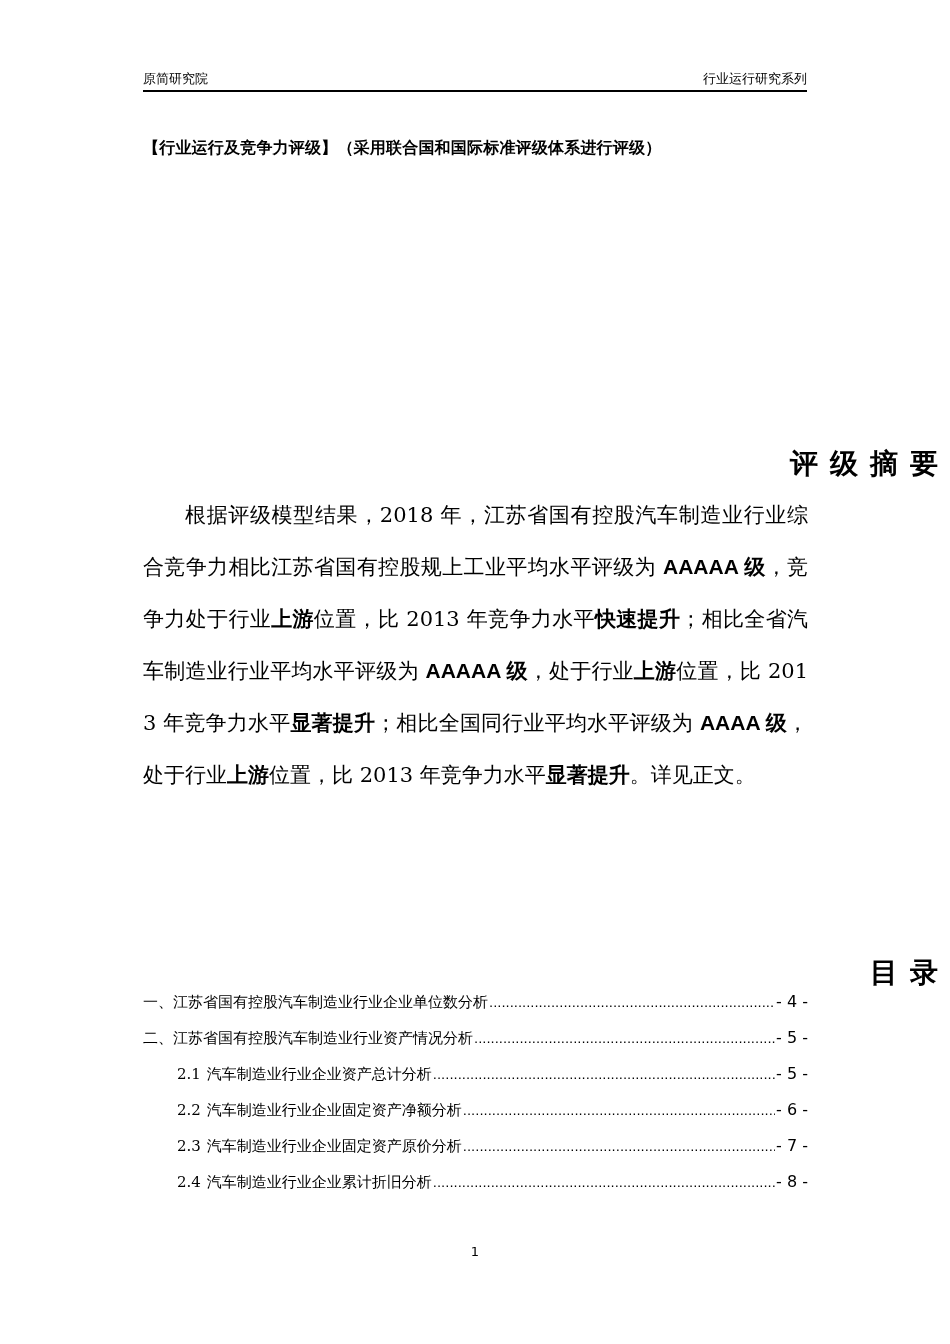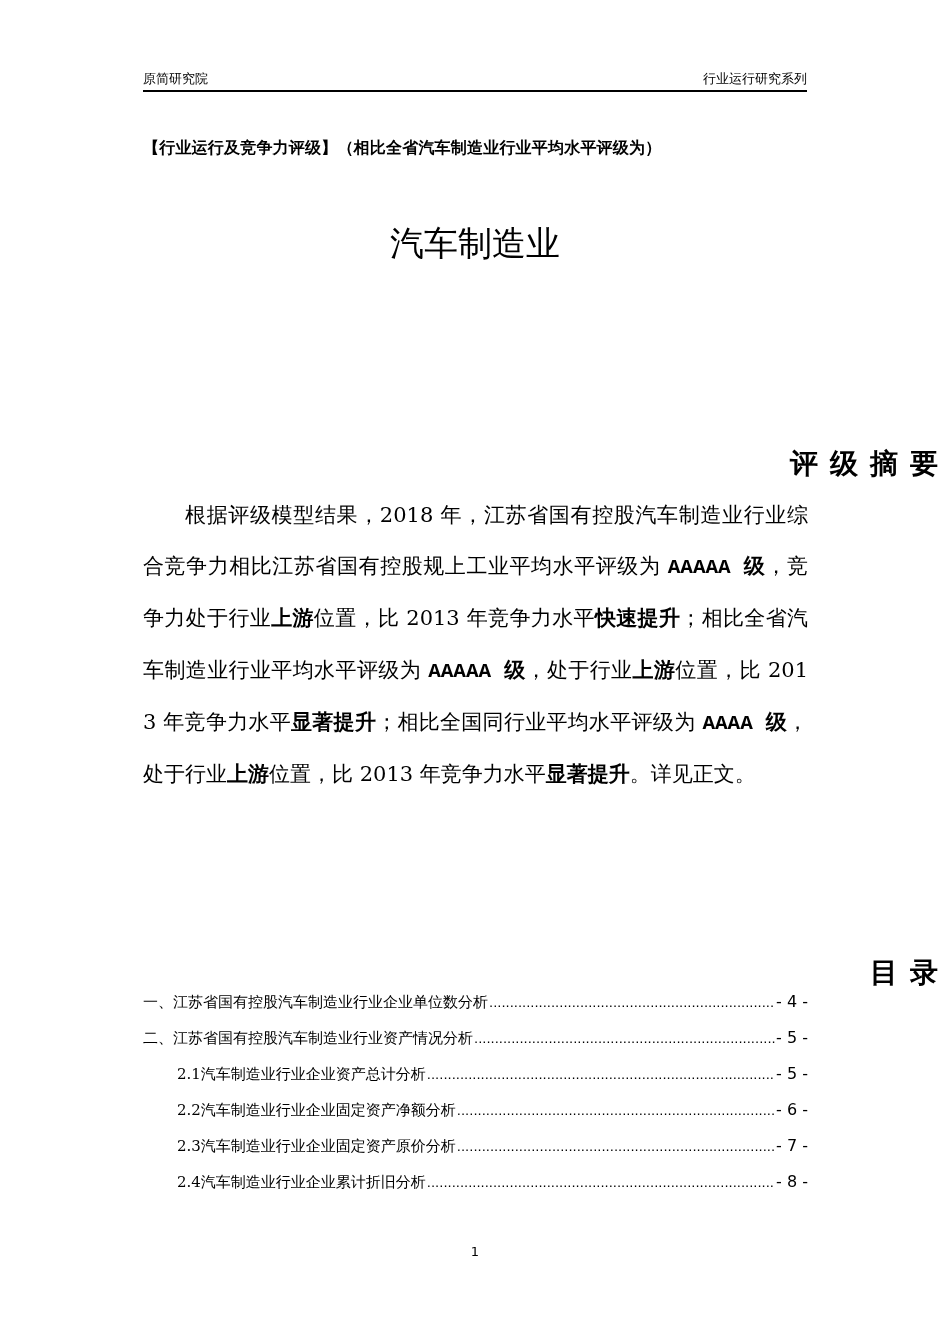--- a/index.html
+++ b/index.html
@@ -70,21 +70,21 @@
       top: 490px;
       font-family: "DejaVu Serif", "Liberation Serif", serif;
       font-size: 21px;
       line-height: 51px;
       text-align: justify;
       text-indent: 42px;
       word-break: break-all;
     }
     .summary b {
       font-weight: bold;
-      font-family: Liberation Mono, monospace;
+      font-family: Liberation Sans, sans-serif;
     }
     .toc {
       position: absolute;
       left: 143px;
       width: 665px;
       top: 988px;
       font-family: "DejaVu Sans", "Liberation Sans", sans-serif;
       font-size: 15px;
     }
     .toc-row {
@@ -92,20 +92,21 @@
       align-items: flex-start;
       height: 36px;
       line-height: 28px;
       white-space: nowrap;
     }
     .toc-row.sub {
       padding-left: 34px;
     }
     .toc-num {
       font-family: "DejaVu Serif", "Liberation Serif", serif;
+      margin-right: 6px;
     }
     .toc-leader {
       flex: 1;
       overflow: hidden;
       margin: 0 1px;
       color: #000;
       letter-spacing: 0px;
     }
     .toc-leader::before {
       content: "........................................................................................................................................................................................................";
@@ -125,24 +126,23 @@
     }
   </style>
 </head>
 <body>
 
 <div class="page-header">
   <span>原简研究院</span>
   <span>行业运行研究系列</span>
 </div>
 
-<div class="rating-tag">【行业运行及竞争力评级】（相比全省汽车制造业行业平均水平评级为）</div>
+<div class="rating-tag">【行业运行及竞争力评级】（采用联合国和国际标准评级体系进行评级）</div>
 
 <div class="title-block">
-  <div class="title-line">汽车制造业</div>
 </div>
 
 <div class="section-heading" style="top:445px;">评级摘要</div>
 
 <div class="summary" id="summary"><span>根据评级模型结果，2018 年，江苏省国有控股汽车制造业行业综合竞争力相比江苏省国有控股规上工业平均水平评级为 </span><b>AAAAA 级</b><span>，竞争力处于行业</span><b>上游</b><span>位置，比 2013 年竞争力水平</span><b>快速提升</b><span>；相比全省汽车制造业行业平均水平评级为 </span><b>AAAAA 级</b><span>，处于行业</span><b>上游</b><span>位置，比 2013 年竞争力水平</span><b>显著提升</b><span>；相比全国同行业平均水平评级为 </span><b>AAAA 级</b><span>，处于行业</span><b>上游</b><span>位置，比 2013 年竞争力水平</span><b>显著提升</b><span>。详见正文。</span></div>
 
 <div class="section-heading" style="top:936px;margin-top:18px;">目录</div>
 
 <div class="toc" id="toc">
     <div class="toc-row">

